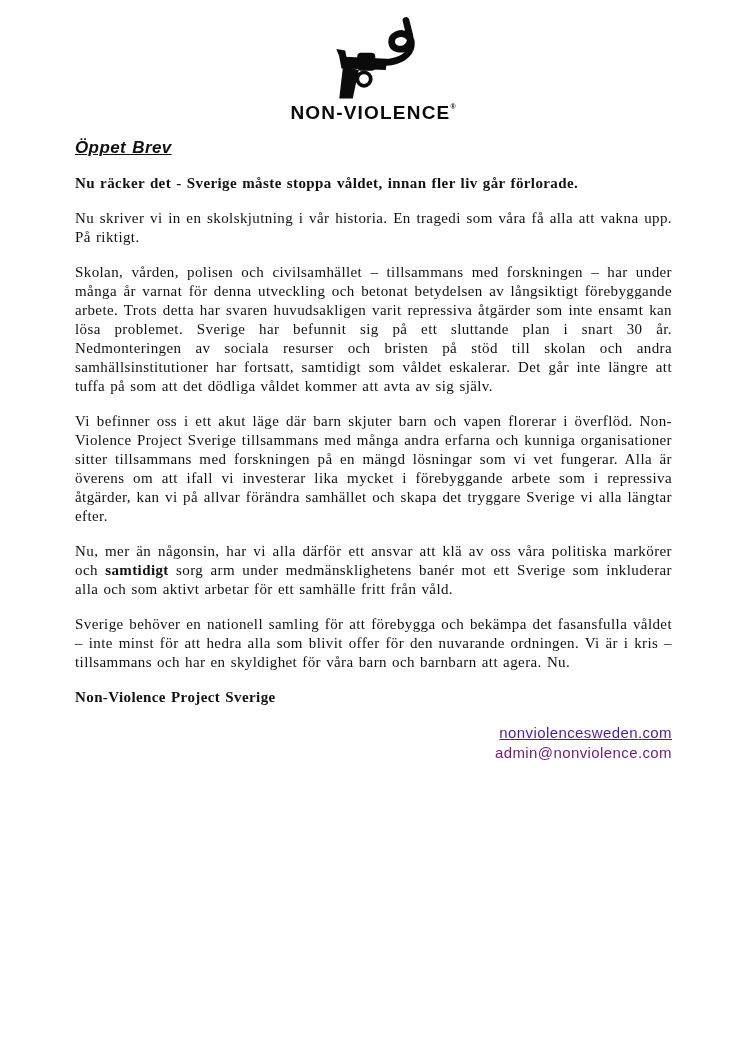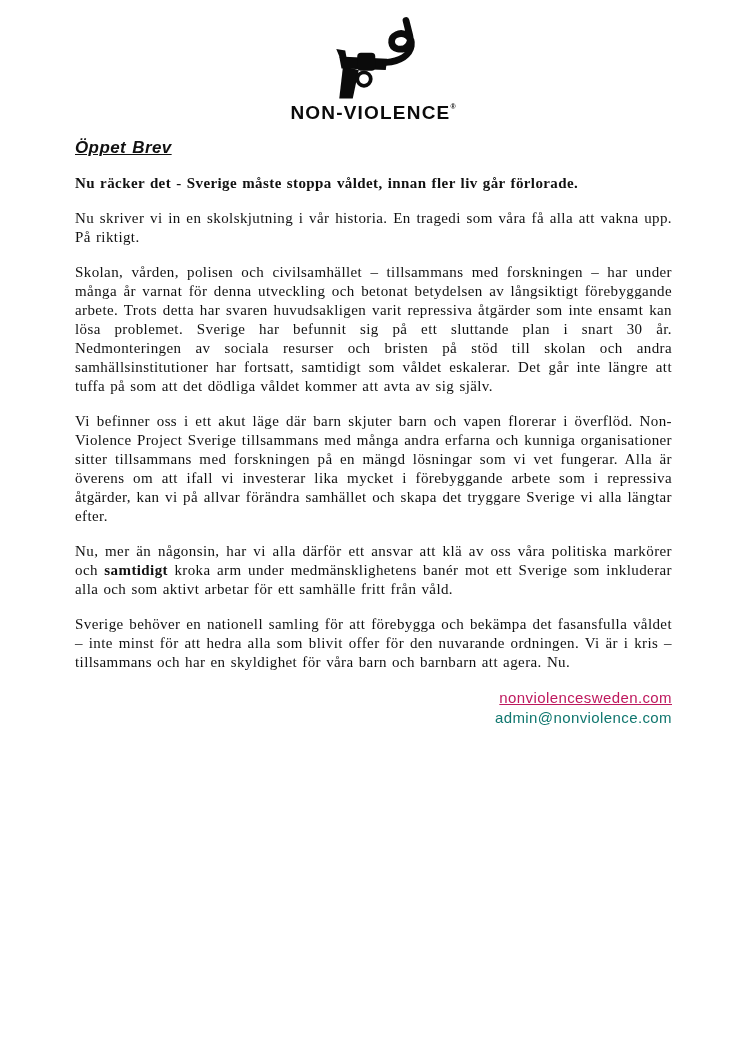--- a/index.html
+++ b/index.html
@@ -65,26 +65,26 @@
   .signature {
     font-weight: bold;
     margin-bottom: 10px;
   }
   .footer-links {
     text-align: right;
     font-size: 15px;
     line-height: 20px;
   }
   .footer-links a {
-    color: #be185d;
+    color: #4c1d95;
     text-decoration: underline;
     cursor: pointer;
   }
   .footer-links .email {
-    color: #0f766e;
+    color: #701a75;
   }
 </style>
 </head>
 <body>
 
 <div class="page">
 
   <header class="logo-block">
     <svg viewBox="0 0 150 112" width="116" height="84" aria-hidden="true">
       <g fill="#0b0b0b" stroke="none">
@@ -112,24 +112,25 @@
 
 
 
 
     <p>Nu skriver vi in en skolskjutning i vår historia. En tragedi som våra få alla att vakna upp. På riktigt.</p>
 
     <p>Skolan, vården, polisen och civilsamhället – tillsammans med forskningen – har under många år varnat för denna utveckling och betonat betydelsen av långsiktigt förebyggande arbete. Trots detta har svaren huvudsakligen varit repressiva åtgärder som inte ensamt kan lösa problemet. Sverige har befunnit sig på ett sluttande plan i snart 30 år. Nedmonteringen av sociala resurser och bristen på stöd till skolan och andra samhällsinstitutioner har fortsatt, samtidigt som våldet eskalerar. Det går inte längre att tuffa på som att det dödliga våldet kommer att avta av sig själv.</p>
 
     <p>Vi befinner oss i ett akut läge där barn skjuter barn och vapen florerar i överflöd. Non-Violence Project Sverige tillsammans med många andra erfarna och kunniga organisationer sitter tillsammans med forskningen på en mängd lösningar som vi vet fungerar. Alla är överens om att ifall vi investerar lika mycket i förebyggande arbete som i repressiva åtgärder, kan vi på allvar förändra samhället och skapa det tryggare Sverige vi alla längtar efter.</p>
 
-    <p><span>Nu, mer än någonsin, har vi alla därför ett ansvar att klä av oss våra politiska markörer och </span><strong>samtidigt</strong><span> kroka arm under medmänsklighetens banér mot ett Sverige som inkluderar alla och som aktivt arbetar för ett samhälle fritt från våld.</span></p>
+    <p><span>Nu, mer än någonsin, har vi alla därför ett ansvar att klä av oss våra politiska markörer och </span><strong>samtidigt</strong><span> sorg arm under medmänsklighetens banér mot ett Sverige som inkluderar alla och som aktivt arbetar för ett samhälle fritt från våld.</span></p>
 
     <p>Sverige behöver en nationell samling för att förebygga och bekämpa det fasansfulla våldet – inte minst för att hedra alla som blivit offer för den nuvarande ordningen. Vi är i kris – tillsammans och har en skyldighet för våra barn och barnbarn att agera. Nu.</p>
 
+    <p class="signature">Non-Violence Project Sverige</p>
 
     <div class="footer-links">
       <div><a>nonviolencesweden.com</a></div>
       <div class="email">admin@nonviolence.com</div>
     </div>
   </main>
 
 </div>
 
 </body></html>

